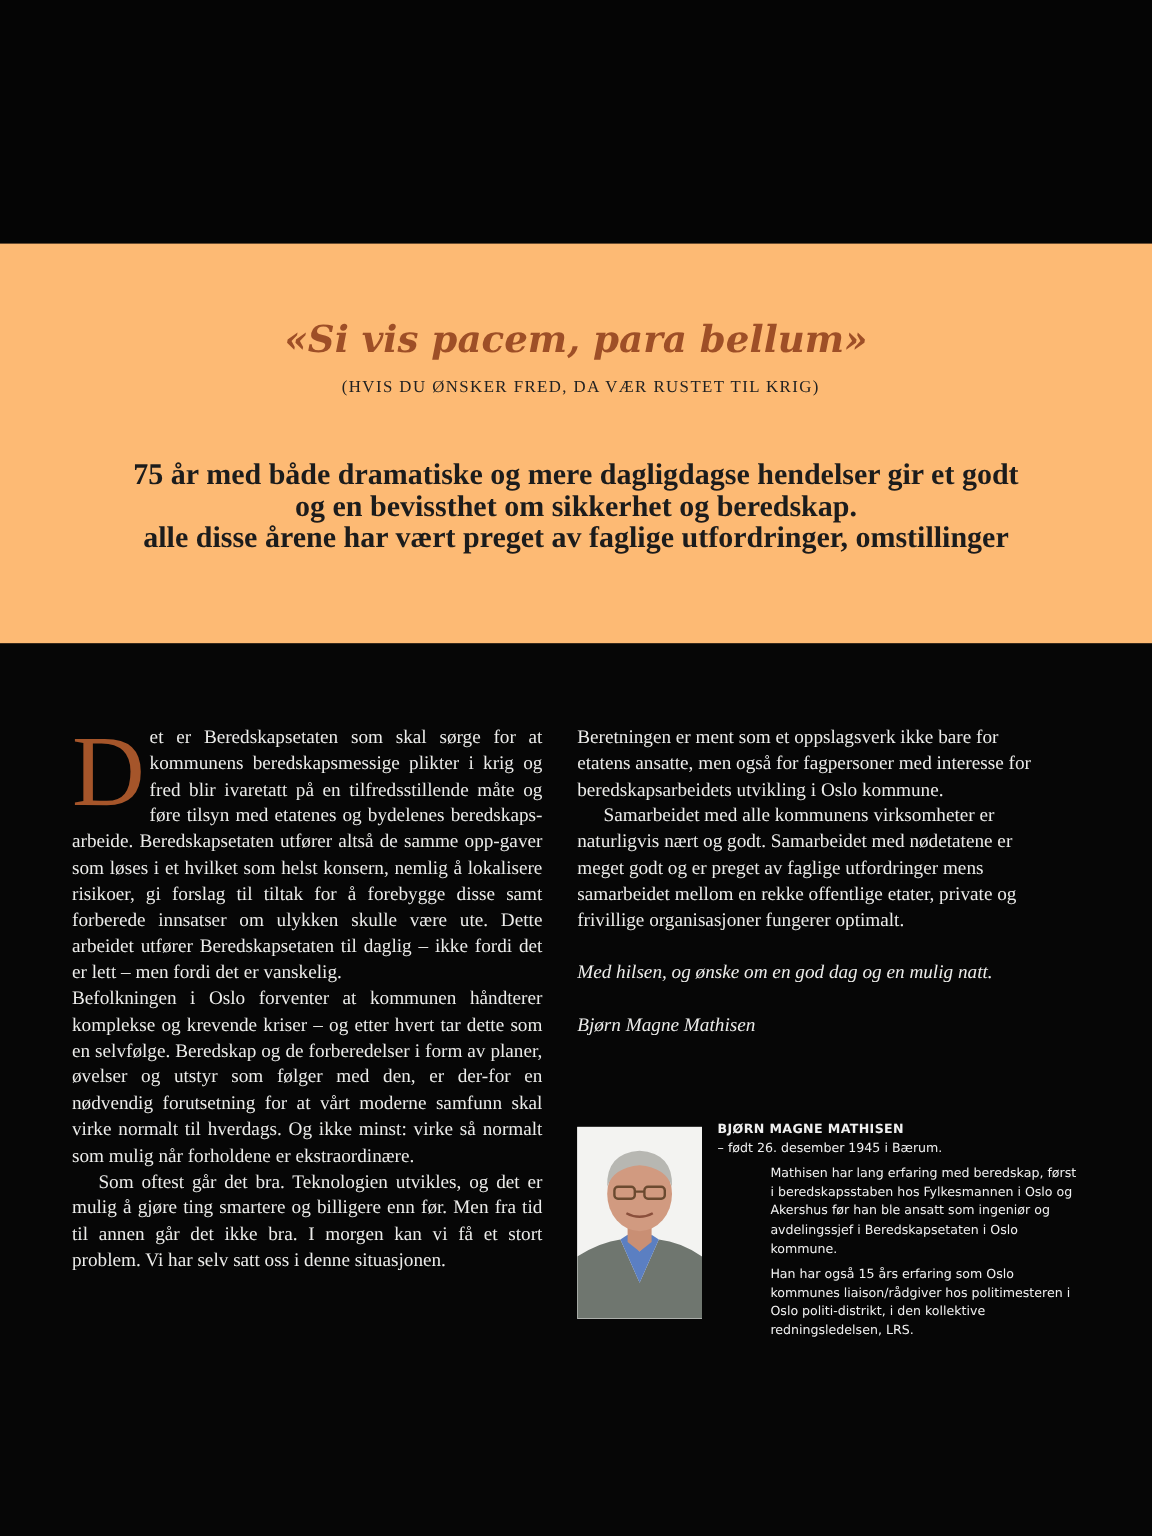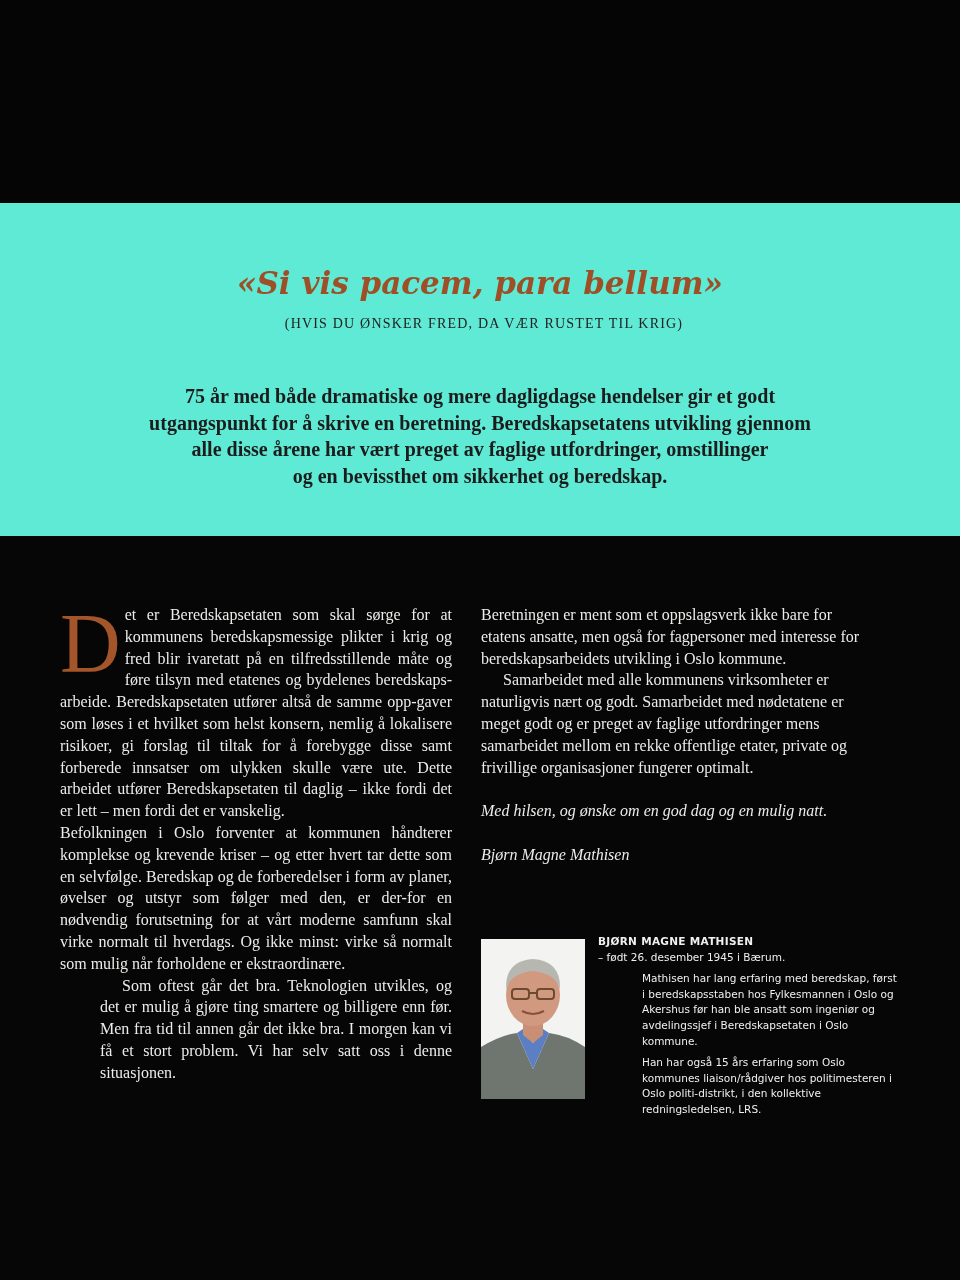--- a/index.html
+++ b/index.html
@@ -3,48 +3,48 @@
   <meta charset="utf-8">
   <style>
     * { margin: 0; padding: 0; box-sizing: border-box; }
     html, body { width: 960px; height: 1280px; background: #060606; overflow: hidden; }
     body { position: relative; font-family: "DejaVu Serif", serif; color: #e6e6e4; }
 
     .top-black { position: absolute; left: 0; top: 0; width: 960px; height: 203px; background: #050505; }
 
     .banner {
       position: absolute; left: 0; top: 203px; width: 960px; height: 333px;
-      background: #5eead4;
+      background: #fdba74;
       text-align: center;
     }
     .banner .title {
       position: absolute; left: 0; width: 960px; top: 62px;
       font-family: "DejaVu Serif", serif; font-style: italic; font-weight: bold;
       font-size: 31px; color: #9e4f27; letter-spacing: 0px;
     }
     .banner .subtitle {
       position: absolute; left: 4px; width: 960px; top: 113px;
       font-family: "Liberation Serif", serif; font-size: 14px; letter-spacing: 1.2px;
       color: #222; text-transform: uppercase;
     }
     .banner .intro {
       position: absolute; left: 100px; width: 760px; top: 180px;
-      font-family: "Liberation Serif", serif; font-weight: bold; font-size: 20px;
+      font-family: "Liberation Serif", serif; font-weight: bold; font-size: 25px;
       line-height: 26.5px; color: #1c1c1c;
     }
     .banner .intro span { display: block; }
 
     .col-left {
       position: absolute; left: 60px; top: 604px; width: 392px;
       font-family: "Liberation Serif", serif; font-size: 16px; line-height: 21.8px;
       color: #ececea; text-align: justify;
     }
     .col-left p { margin: 0; }
     .col-left p.gap { }
-    .col-left p.indent { text-indent: 22px; margin-left: 40px; }
+    .col-left p.indent { text-indent: 22px; }
     .dropcap {
       float: left; font-family: "Liberation Serif", serif; font-size: 84px;
       line-height: 60px; height: 62px; color: #a5552a; margin: 4px 4px 0 0;
       padding-top: 6px;
     }
 
     .col-right {
       position: absolute; left: 481px; top: 604px; width: 394px;
       font-family: Liberation Serif, serif; font-size: 16px; line-height: 21.8px;
       color: #ececea;
@@ -70,23 +70,22 @@
 </head>
 <body>
 
 <div class="top-black"></div>
 
 <section class="banner">
   <h1 class="title">«Si vis pacem, para bellum»</h1>
   <div class="subtitle">(hvis du ønsker fred, da vær rustet til krig)</div>
   <div class="intro">
     <span>75 år med både dramatiske og mere dagligdagse hendelser gir et godt</span>
-    <span>utgangspunkt for å skrive en beretning. Beredskapsetatens utvikling gjennom</span>
+    <span>og en bevissthet om sikkerhet og beredskap.</span>
     <span>alle disse årene har vært preget av faglige utfordringer, omstillinger</span>
-    <span>og en bevissthet om sikkerhet og beredskap.</span>
   </div>
 </section>
 
 <article class="col-left">
   <p>
     <span class="dropcap">D</span><span>et er Beredskapsetaten som skal sørge for at kommunens beredskapsmessige plikter i krig og fred blir ivaretatt på en tilfredsstillende måte og føre tilsyn med etatenes og bydelenes beredskaps-arbeide. Beredskapsetaten utfører altså de samme opp-gaver som løses i et hvilket som helst konsern, nemlig å lokalisere risikoer, gi forslag til tiltak for å forebygge disse samt forberede innsatser om ulykken skulle være ute. Dette arbeidet utfører Beredskapsetaten til daglig – ikke fordi det er lett – men fordi det er vanskelig.</span>
   </p>
   <p class="gap">Befolkningen i Oslo forventer at kommunen håndterer komplekse og krevende kriser – og etter hvert tar dette som en selvfølge. Beredskap og de forberedelser i form av planer, øvelser og utstyr som følger med den, er der-for en nødvendig forutsetning for at vårt moderne samfunn skal virke normalt til hverdags. Og ikke minst: virke så normalt som mulig når forholdene er ekstraordinære.</p>
   <p class="indent">Som oftest går det bra. Teknologien utvikles, og det er mulig å gjøre ting smartere og billigere enn før. Men fra tid til annen går det ikke bra. I morgen kan vi få et stort problem. Vi har selv satt oss i denne situasjonen.</p>
 </article>

